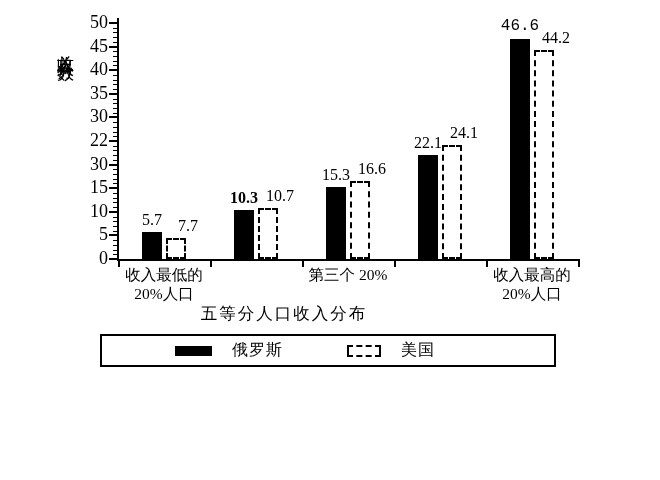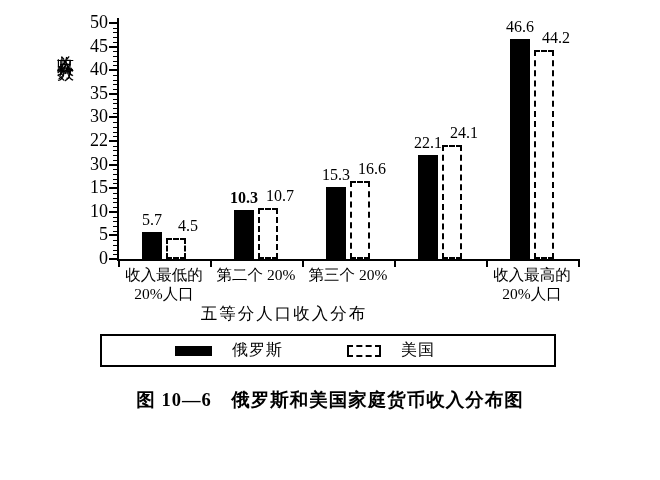--- a/index.html
+++ b/index.html
@@ -124,50 +124,48 @@
         <div class="abs y-tick-label" style="left: 68px; top: 13px;">50</div>
         <div class="abs ink" style="left: 118px; top: 261px; width: 2px; height: 6px;"></div>
         <div class="abs ink" style="left: 210px; top: 261px; width: 2px; height: 6px;"></div>
         <div class="abs ink" style="left: 302px; top: 261px; width: 2px; height: 6px;"></div>
         <div class="abs ink" style="left: 394px; top: 261px; width: 2px; height: 6px;"></div>
         <div class="abs ink" style="left: 486px; top: 261px; width: 2px; height: 6px;"></div>
         <div class="abs ink" style="left: 578px; top: 261px; width: 2px; height: 6px;"></div>
         <div class="abs bar-russia" style="left: 142px; top: 232.096px; width: 20px; height: 26.904px;"></div>
         <div class="abs bar-usa" style="left: 166px; top: 237.76px; width: 20px; height: 21.24px;"></div>
         <div class="abs bar-value-label" style="left: 130px; top: 211.096px;">5.7</div>
-        <div class="abs bar-value-label" style="left: 166px; top: 216.76px;">4.5</div>
+        <div class="abs bar-value-label" style="left: 166px; top: 216.76px;">7.7</div>
         <div class="abs x-category-label" style="left: 108px; top: 265px;">收入最低的
 20%人口</div>
         <div class="abs bar-russia" style="left: 234px; top: 210.384px; width: 20px; height: 48.616px;"></div>
         <div class="abs bar-usa" style="left: 258px; top: 208.496px; width: 20px; height: 50.504px;"></div>
         <div class="abs bar-value-label" style="left: 222px; top: 189.384px; font-weight: bold;">10.3</div>
         <div class="abs bar-value-label" style="left: 258px; top: 187.496px;">10.7</div>
-        <div class="abs x-category-label" style="left: 200px; top: 265px;">第二个 20%</div>
         <div class="abs bar-russia" style="left: 326px; top: 186.784px; width: 20px; height: 72.216px;"></div>
         <div class="abs bar-usa" style="left: 350px; top: 180.648px; width: 20px; height: 78.352px;"></div>
         <div class="abs bar-value-label" style="left: 314px; top: 165.784px;">15.3</div>
         <div class="abs bar-value-label" style="left: 350px; top: 159.648px;">16.6</div>
         <div class="abs x-category-label" style="left: 292px; top: 265px;">第三个 20%</div>
         <div class="abs bar-russia" style="left: 418px; top: 154.688px; width: 20px; height: 104.312px;"></div>
         <div class="abs bar-usa" style="left: 442px; top: 145.248px; width: 20px; height: 113.752px;"></div>
         <div class="abs bar-value-label" style="left: 406px; top: 133.688px;">22.1</div>
         <div class="abs bar-value-label" style="left: 442px; top: 124.248px;">24.1</div>
         <div class="abs bar-russia" style="left: 510px; top: 39.048px; width: 20px; height: 219.952px;"></div>
         <div class="abs bar-usa" style="left: 534px; top: 50.376px; width: 20px; height: 208.624px;"></div>
-        <div class="abs bar-value-label" style="left: 498px; top: 18.048px;">46.6</div>
+        <div class="abs bar-value-label" style="left: 498px; top: 18.048px; font-family: Liberation Mono, monospace;">46.6</div>
         <div class="abs bar-value-label" style="left: 534px; top: 29.376px;">44.2</div>
         <div class="abs x-category-label" style="left: 476px; top: 265px;">收入最高的
 20%人口</div>
       </div>
     <div id="x-axis-title" class="abs">五等分人口收入分布</div>
   </div>
 
   <div id="legend-box" class="abs">
     <span id="legend-swatch-russia"></span>
     <span class="legend-label">俄罗斯</span>
     <span id="legend-swatch-usa"></span>
     <span class="legend-label">美国</span>
   </div>
 
-  <div id="figure-caption" class="abs">图 10—6　俄罗斯和美国家庭货币收入分布图</div>
 
 
 </div>
 
 </body></html>

